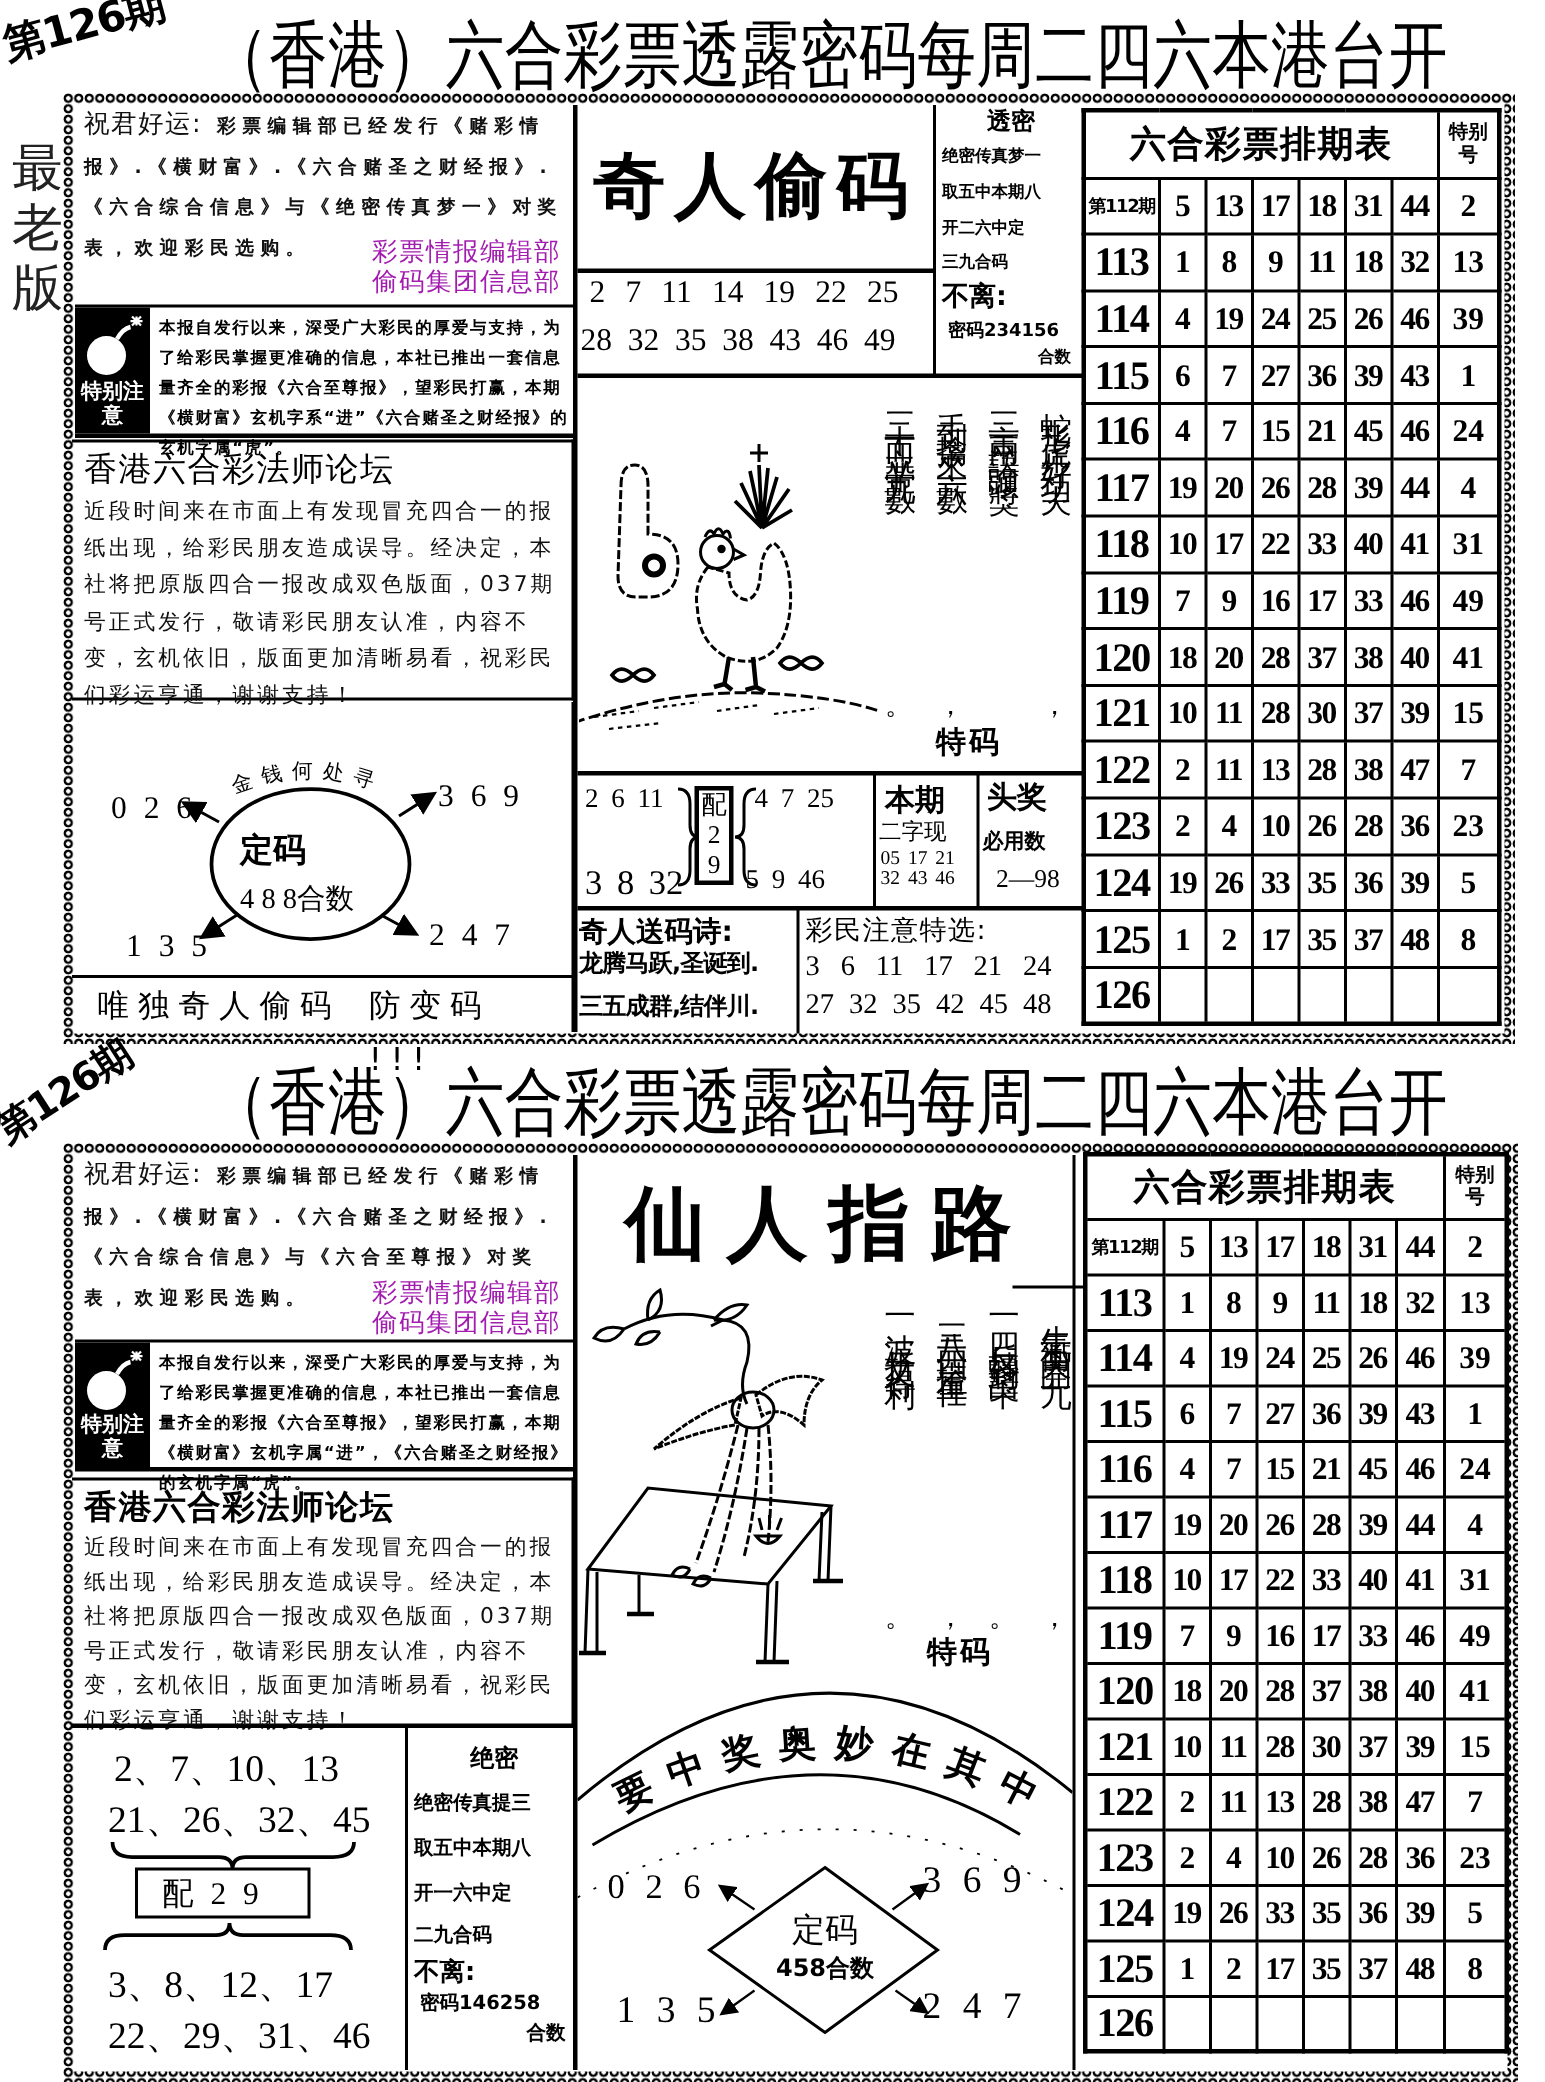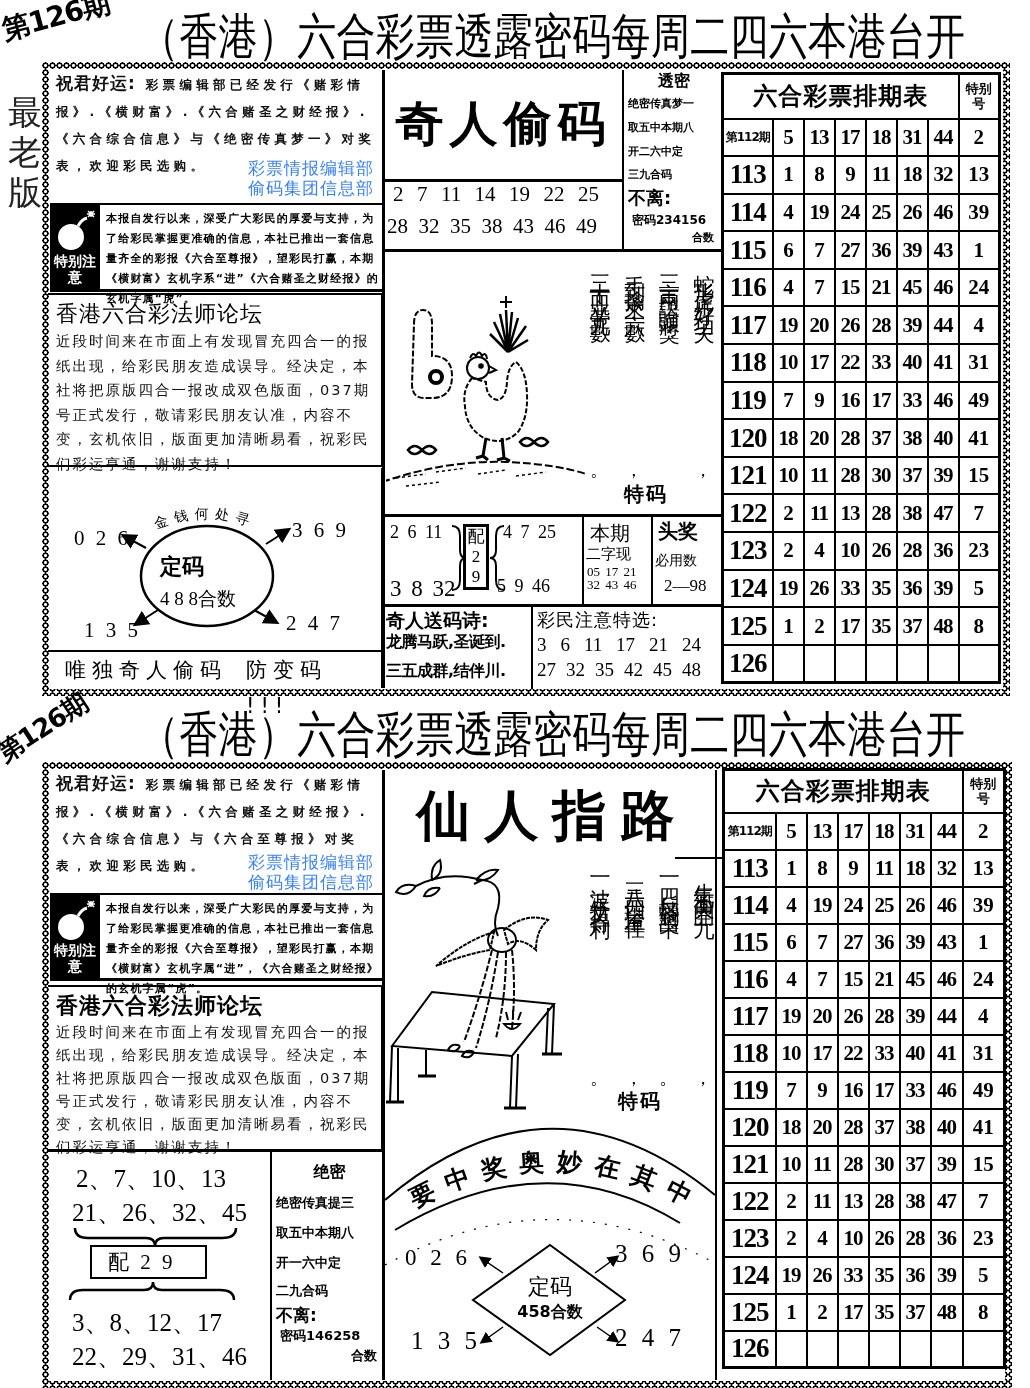--- a/index.html
+++ b/index.html
@@ -9,22 +9,22 @@
 .serif{font-family:"Liberation Serif","DejaVu Serif",serif}
 .rule{position:absolute;background:#000}
 .frame{position:absolute;background:radial-gradient(circle at 50% 50%,#fff 0 1.3px,#000 1.6px 3px,#fff 3.3px) 0 0/7px 7px}
 .frame>.inner{position:absolute;left:7px;top:7px;right:7px;bottom:7px;background:#fff}
 .issue-tag{position:absolute;font-weight:bold;font-size:28px;white-space:nowrap;transform-origin:left center;letter-spacing:-1px}
 .headline{position:absolute;font-size:39px;white-space:nowrap;transform:scaleY(1.25);transform-origin:left top;letter-spacing:0.3px}
 .side-label{position:absolute;left:6px;top:92px;width:38px;font-size:34px;line-height:40px;color:#222;word-break:break-all;text-align:center}
 
 .greet{position:absolute}
 .greet p{font-size:12.5px;letter-spacing:4.3px;line-height:27px;font-weight:bold;color:#111}
-.greet .lead{font-size:17px;letter-spacing:1px;font-weight:bold;margin-right:10px}
-.greet .sig{position:absolute;right:4px;font-size:17px;letter-spacing:1px;line-height:20px;color:#3b82f6;text-align:right}
+.greet .lead{font-size:17px;letter-spacing:1px;font-weight:normal;margin-right:10px}
+.greet .sig{position:absolute;right:4px;font-size:17px;letter-spacing:1px;line-height:20px;color:#a21caf;text-align:right}
 
 .notice{position:absolute;border-top:2px solid #000;border-bottom:3px solid #000}
 .notice .badge{position:absolute;left:0;top:0;width:50px;height:100%;background:#000}
 .notice .badge-text{position:absolute;left:3px;bottom:4px;width:44px;color:#fff;font-weight:bold;font-size:14px;line-height:16px;text-align:center;word-break:break-all}
 .notice .ntext{position:absolute;left:56px;top:4px;right:2px;font-size:11px;font-weight:bold;letter-spacing:1.2px;line-height:20px}
 
 .forum{position:absolute;border:2px solid #000;border-left:none;padding:4px 4px 0 8px}
 .forum .ftitle{font-size:22px;line-height:30px;letter-spacing:1px}
 .forum .fbody{font-size:14.5px;letter-spacing:2px;line-height:24.5px;color:#111}
 
@@ -200,27 +200,27 @@
   </svg>
   <div class="abs serif" style="left:463px;top:524px;width:26px;height:66px;border:3px solid #000;font-size:17px;line-height:20px;text-align:center">
     <div>配</div>
     <div>2</div>
     <div>9</div>
   </div>
   <div class="small-txt serif" style="left:503px;top:522px;font-size:18px;word-spacing:4px">4 7 25</div>
   <div class="small-txt serif" style="left:497px;top:576px;font-size:18px;word-spacing:4px">5 9 46</div>
 
   <div class="rule" style="left:582px;top:515px;width:2px;height:90px"></div>
-  <div class="small-txt" style="left:590px;top:520px;font-size:20px;font-weight:normal">本期</div>
+  <div class="small-txt" style="left:590px;top:520px;font-size:20px;font-weight:bold">本期</div>
   <div class="small-txt" style="left:586px;top:545px;font-size:15px">二字现</div>
   <div class="small-txt serif" style="left:587px;top:565px;font-size:13px;line-height:13px;word-spacing:2px">05 17 21</div>
   <div class="small-txt serif" style="left:587px;top:578px;font-size:13px;line-height:13px;word-spacing:2px">32 43 46</div>
   <div class="rule" style="left:651px;top:515px;width:2px;height:90px"></div>
   <div class="small-txt" style="left:658px;top:518px;font-size:20px;font-weight:bold">头奖</div>
-  <div class="small-txt" style="left:655px;top:552px;font-size:14px;font-weight:normal">必用数</div>
+  <div class="small-txt" style="left:655px;top:552px;font-size:14px;font-weight:bold">必用数</div>
   <div class="small-txt serif" style="left:664px;top:576px;font-size:17px">2—98</div>
 
   <div class="rule" style="left:385px;top:604px;width:337px;height:3px"></div>
   <div class="small-txt" style="left:386px;top:608px;font-size:19px;font-weight:bold">奇人送码诗:</div>
   <div class="small-txt" style="left:386px;top:632px;font-size:16px;font-weight:bold;letter-spacing:-0.5px">龙腾马跃,圣诞到.</div>
   <div class="small-txt" style="left:386px;top:661px;font-size:16px;font-weight:bold;letter-spacing:-0.5px">三五成群,结伴川.</div>
   <div class="rule" style="left:531px;top:605px;width:2px;height:84px"></div>
   <div class="small-txt" style="left:537px;top:608px;font-size:18px;letter-spacing:1px">彩民注意特选:</div>
   <div class="numrow" style="left:537px;top:634px;width:164px;font-size:19px">
     <span>3</span>

